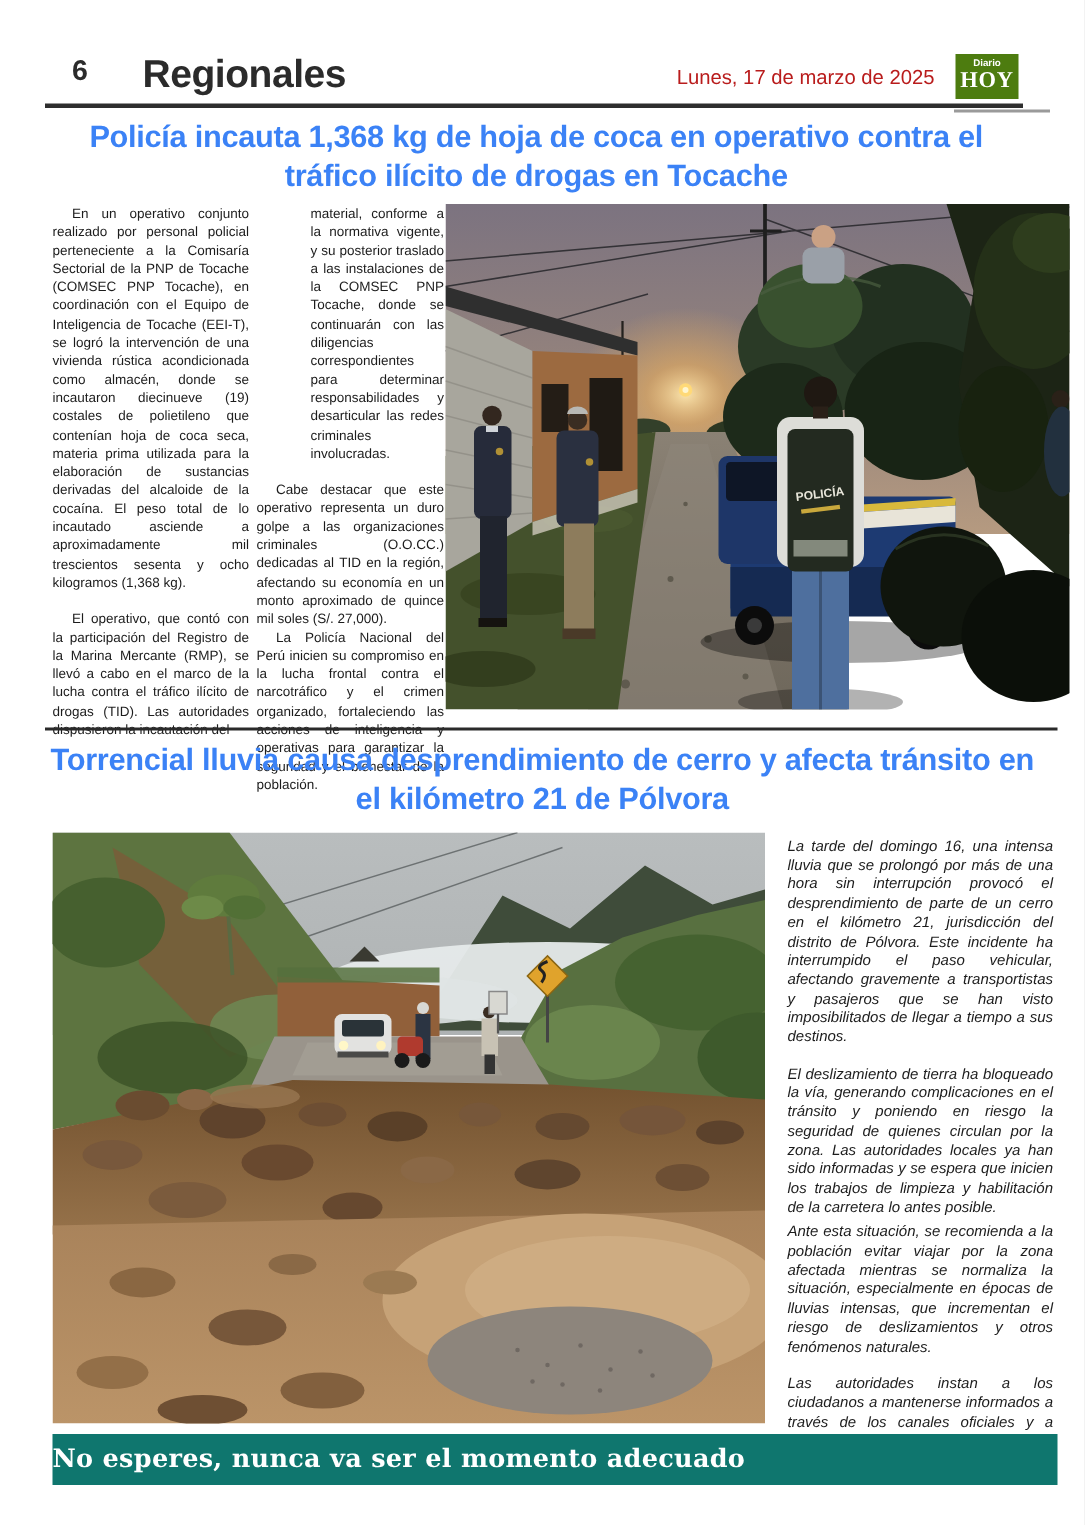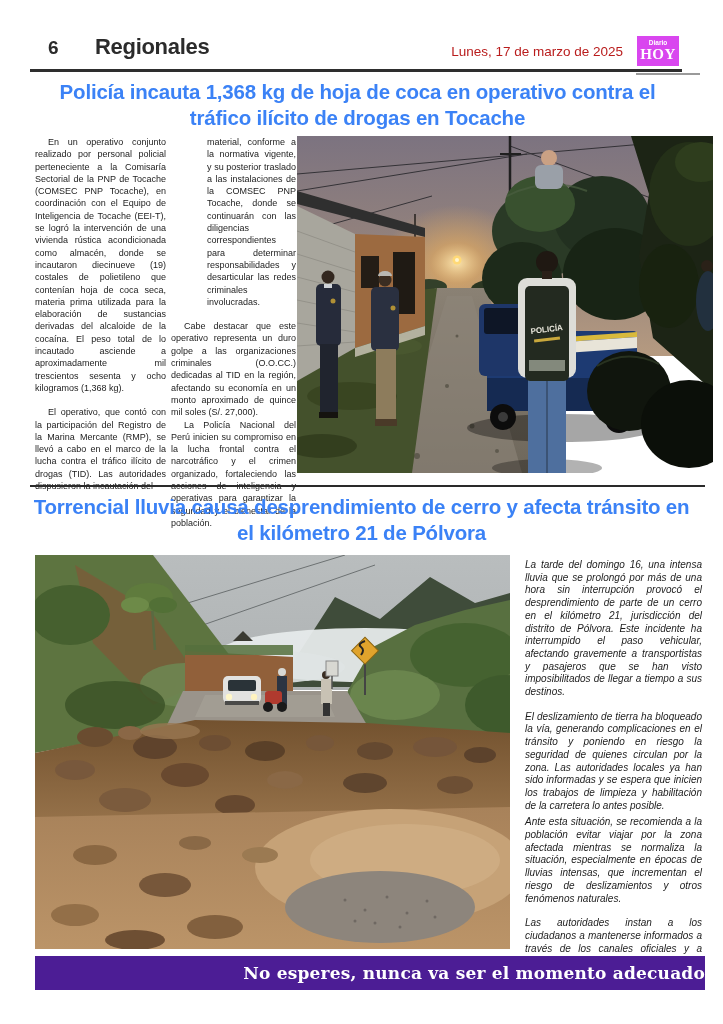--- a/index.html
+++ b/index.html
@@ -1,22 +1,22 @@
 <!DOCTYPE html>
 <html><head>
 <meta charset="utf-8">
 <style>
   html,body{margin:0;padding:0;background:#e9e9e9;}
   .page{position:relative;width:723px;height:1024px;background:#ffffff;overflow:hidden;
         font-family:"Liberation Sans",sans-serif;color:#1c1c1c;margin:0 auto;}
   
   .pg-num{position:absolute;left:48px;top:37px;font-size:19px;font-weight:bold;color:#2b2b2b;}
-  .section-title{position:absolute;left:95px;top:34px;font-size:22px;font-weight:bold;color:#2b2b2b;letter-spacing:-0.3px;margin:0;}
+  .section-title{position:absolute;left:95px;top:34px;font-size:26px;font-weight:bold;color:#2b2b2b;letter-spacing:-0.3px;margin:0;}
   .date{position:absolute;right:100px;top:44px;font-size:13.5px;color:#b91c1c;}
-  .logo{position:absolute;left:637px;top:36px;width:42px;height:30px;background:#d946ef;
+  .logo{position:absolute;left:637px;top:36px;width:42px;height:30px;background:#4d7c0f;
         display:flex;flex-direction:column;align-items:center;justify-content:center;line-height:1;}
   .logo .logo-top{font-size:6.5px;font-weight:bold;color:#fff;margin-bottom:1px;}
   .logo .logo-main{font-family:"Liberation Serif",serif;font-size:15px;font-weight:bold;color:#fff;letter-spacing:0.5px;}
   .header-rule{position:absolute;left:30px;top:69px;width:652px;height:3px;background:#2e2e2e;}
   .header-rule-shadow{position:absolute;left:636px;top:73px;width:64px;height:2px;background:#9a9a9a;}
   
   .headline{position:absolute;left:30px;width:655px;text-align:center;font-size:20.5px;font-weight:bold;
             color:#3b82f6;line-height:1.25;letter-spacing:-0.2px;margin:0;}
   .headline1{top:79px;}
   .headline2{top:494px;width:663px;}
@@ -32,22 +32,22 @@
   .photo1{position:absolute;left:297px;top:136px;width:416px;height:337px;margin:0;}
   .photo2{position:absolute;left:35px;top:555px;width:475px;height:394px;margin:0;}
   .photo1 svg,.photo2 svg{display:block;width:100%;height:100%;}
   
   .mid-rule{position:absolute;left:30px;top:485px;width:675px;height:2px;background:#2a2a2a;}
   
   .a2col{position:absolute;left:521px;top:555px;width:185px;}
   .a2col p{font-size:10px;line-height:12.7px;text-align:justify;margin:4px;color:#1c1c1c;font-style:italic;}
   .a2col p.gap{margin-top:12px;}
   
-  .banner{position:absolute;left:35px;top:956px;width:670px;height:34px;background:#4c1d95;
-          display:flex;align-items:center;justify-content:flex-end;}
+  .banner{position:absolute;left:35px;top:956px;width:670px;height:34px;background:#0f766e;
+          display:flex;align-items:center;justify-content:flex-start;}
   .banner span{font-family:"DejaVu Serif",serif;font-weight:bold;font-size:17px;color:#ffffff;letter-spacing:0.2px;}
 </style>
 </head>
 <body>
 
 <div class="page">
 
   <span class="pg-num">6</span>
   <h1 class="section-title">Regionales</h1>
   <span class="date">Lunes, 17 de marzo de 2025</span>

